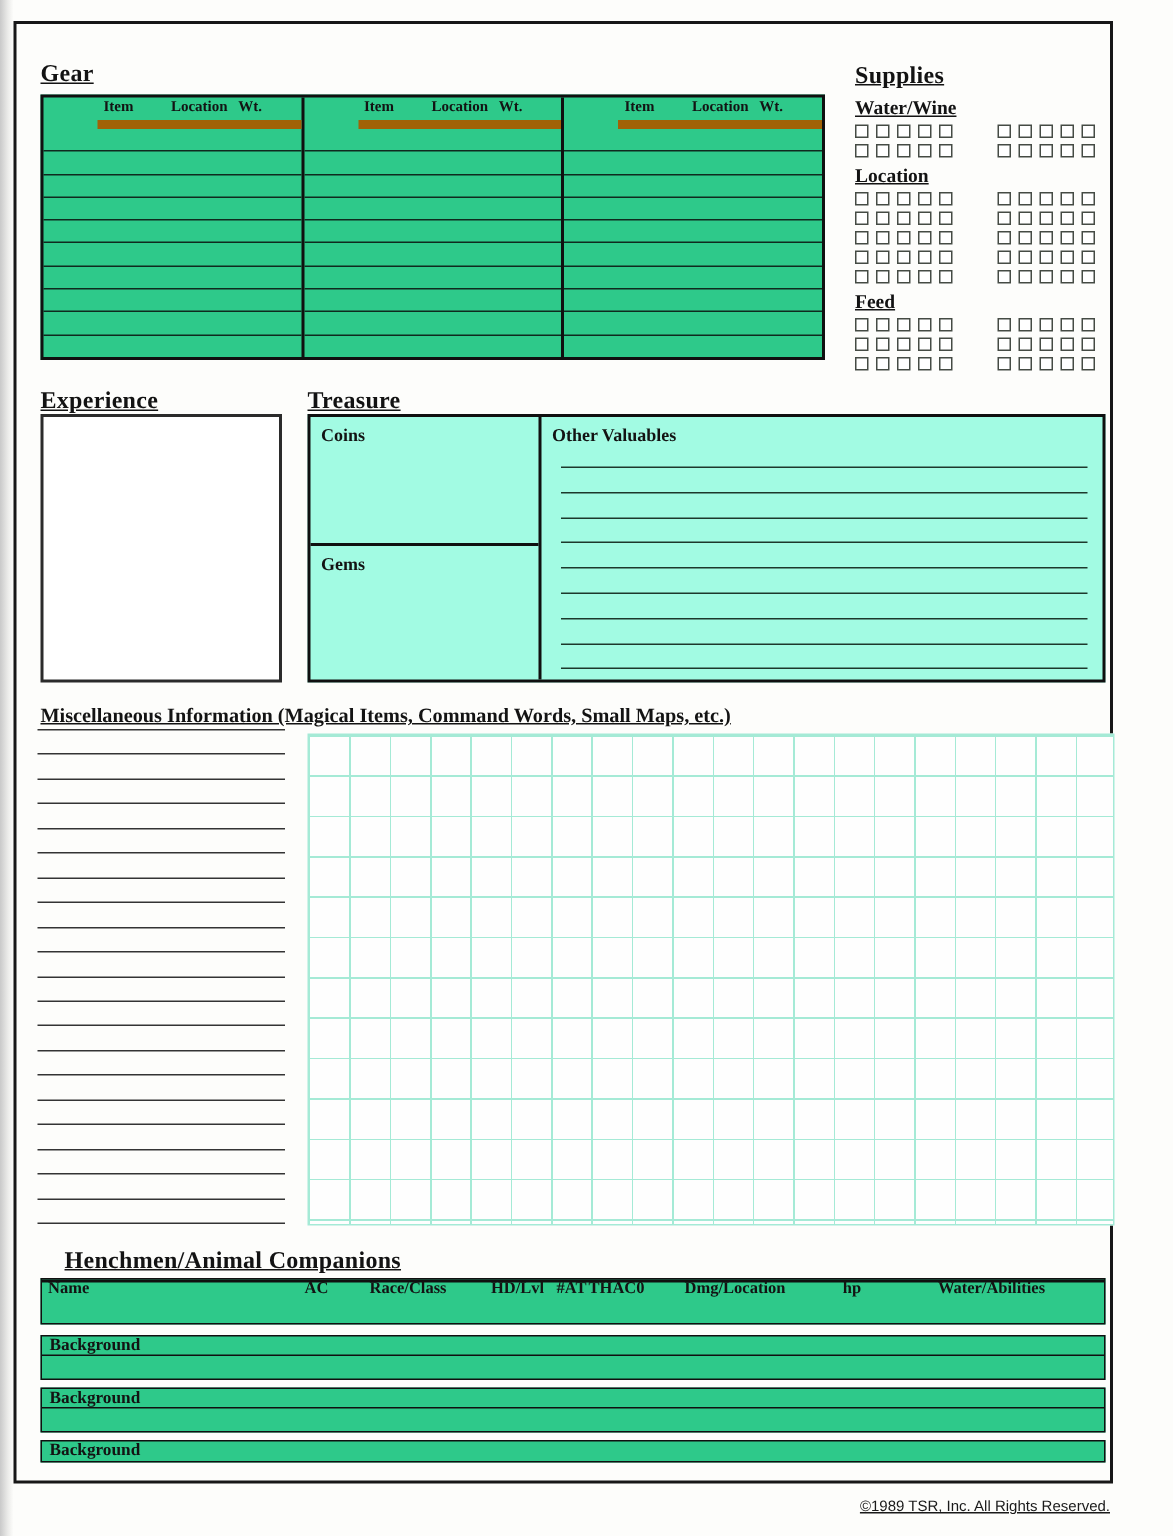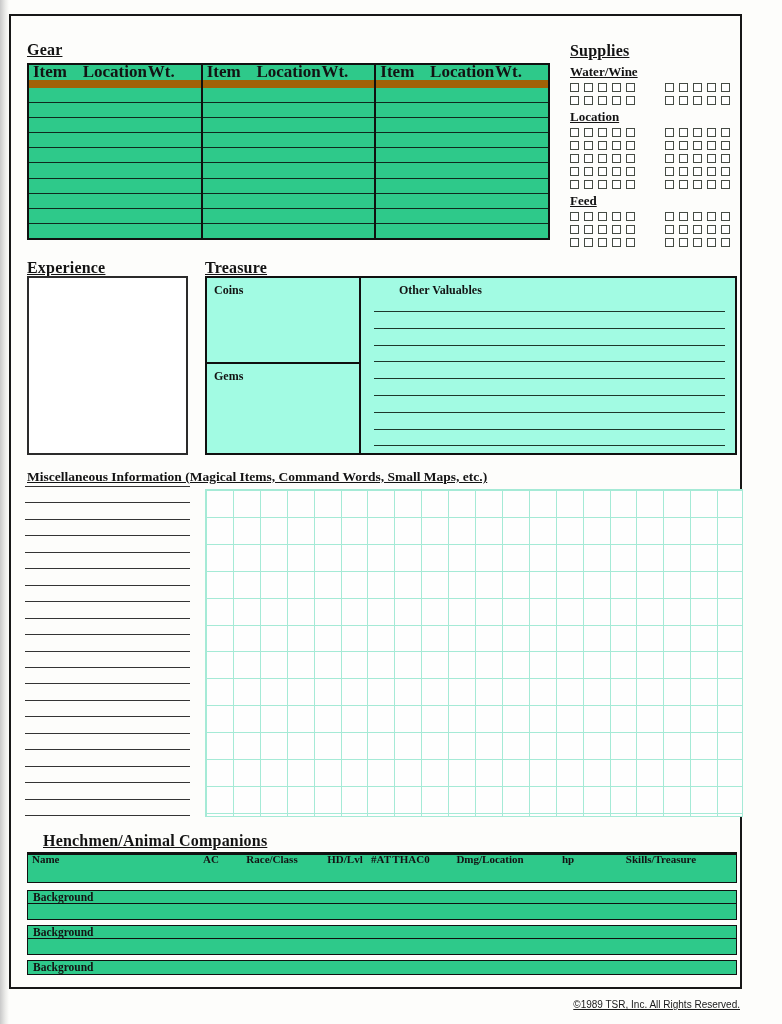--- a/index.html
+++ b/index.html
@@ -13,22 +13,22 @@
   .scan-edge{left:0;top:0;bottom:0;width:9px;
     background:linear-gradient(to right,#c9c9c9,#ececea 60%,rgba(255,255,255,0));}
   .page-border{left:9px;top:14px;width:733px;height:975px;border:2px solid #171717;box-sizing:border-box;}
   .sec-title{font-weight:700;font-size:16px;letter-spacing:.2px;white-space:nowrap;}
 
   
   .gear-table{left:27px;top:63px;width:523px;height:177px;background:var(--green);
     border:2px solid #101010;box-sizing:border-box;display:flex;}
   .gear-group{flex:1;display:flex;flex-direction:column;border-right:2px solid #101010;}
   .gear-group:last-child{border-right:none;}
-  .gear-head{height:15px;border-bottom:8px solid #a16207;position:relative;
-    font-weight:700;font-size:17px;line-height:14px;}
+  .gear-head{height:15px;border-bottom:6px solid #a16207;position:relative;
+    font-weight:700;font-size:10px;line-height:14px;margin-left:36px;}
   .gh-item{position:absolute;left:4px;}
   .gh-loc{position:absolute;left:50%;transform:translateX(-50%);}
   .gh-wt{position:absolute;right:26px;}
   .gear-body{flex:1;display:flex;flex-direction:column;}
   .gear-row{flex:1;border-bottom:1px solid #0f2a1e;}
   .gear-row:last-child{border-bottom:none;}
 
   
   .supplies-wrap{left:570px;top:42px;width:166px;}
   .supply-label{font-weight:700;font-size:13px;margin:5px 0 4px 0;line-height:14px;}
@@ -37,21 +37,21 @@
   .supply-cluster + .supply-cluster{margin-left:30px;}
   .cbox{width:9px;height:9px;border:1.5px solid #454b44;background:#ffffff;box-sizing:border-box;display:inline-block;}
 
   
   .exp-box{left:27px;top:276px;width:161px;height:179px;background:#ffffff;border:2px solid #2b2b2b;box-sizing:border-box;}
   .treasure-box{left:205px;top:276px;width:532px;height:179px;background:var(--mint);
     border:2px solid #101010;box-sizing:border-box;}
   .t-left{position:absolute;left:0;top:0;bottom:0;width:152px;border-right:2px solid #101010;}
   .t-coins{height:84px;border-bottom:2px solid #101010;}
   .t-cell-label{font-weight:700;font-size:12px;padding:5px 0 0 7px;}
-  .t-right{position:absolute;left:154px;right:0;top:0;bottom:0;padding-left:31px;}
+  .t-right{position:absolute;left:154px;right:0;top:0;bottom:0;}
   .t-lines{position:absolute;left:13px;right:10px;top:33px;bottom:4px;}
   .t-line{position:absolute;left:0;right:0;height:0;border-top:1.3px solid #1d382c;}
 
   
   .misc-title{left:27px;top:469px;font-weight:700;font-size:13.5px;white-space:nowrap;}
   .misc-lines{left:25px;top:486px;width:165px;height:334px;}
   .m-line{position:absolute;left:0;right:0;height:0;border-top:1.2px solid #343434;}
   .misc-grid{left:205px;top:489px;width:538px;height:328px;background:#fefefe;
     border:1px solid var(--grid);box-sizing:border-box;
     background-image:
@@ -372,21 +372,21 @@
   <div class="hm-block" style="top:0;height:31px;">
     <div class="hm-head">
       <span class="col-name">Name</span>
       <span style="left:183px;">AC</span>
       <span style="left:244px;">Race/Class</span>
       <span style="left:317px;">HD/Lvl</span>
       <span style="left:353px;">#AT</span>
       <span style="left:383px;">THAC0</span>
       <span style="left:462px;">Dmg/Location</span>
       <span style="left:540px;">hp</span>
-      <span style="left:633px;">Skills/Treasure</span>
+      <span style="left:633px;">Water/Abilities</span>
     </div>
     <div class="hm-data">
         <span class="hm-div" style="left: 172px;"></span>
         <span class="hm-div" style="left: 195px;"></span>
         <span class="hm-div" style="left: 293px;"></span>
         <span class="hm-div" style="left: 341px;"></span>
         <span class="hm-div" style="left: 366px;"></span>
         <span class="hm-div" style="left: 399px;"></span>
         <span class="hm-div" style="left: 525px;"></span>
         <span class="hm-div" style="left: 556px;"></span>

